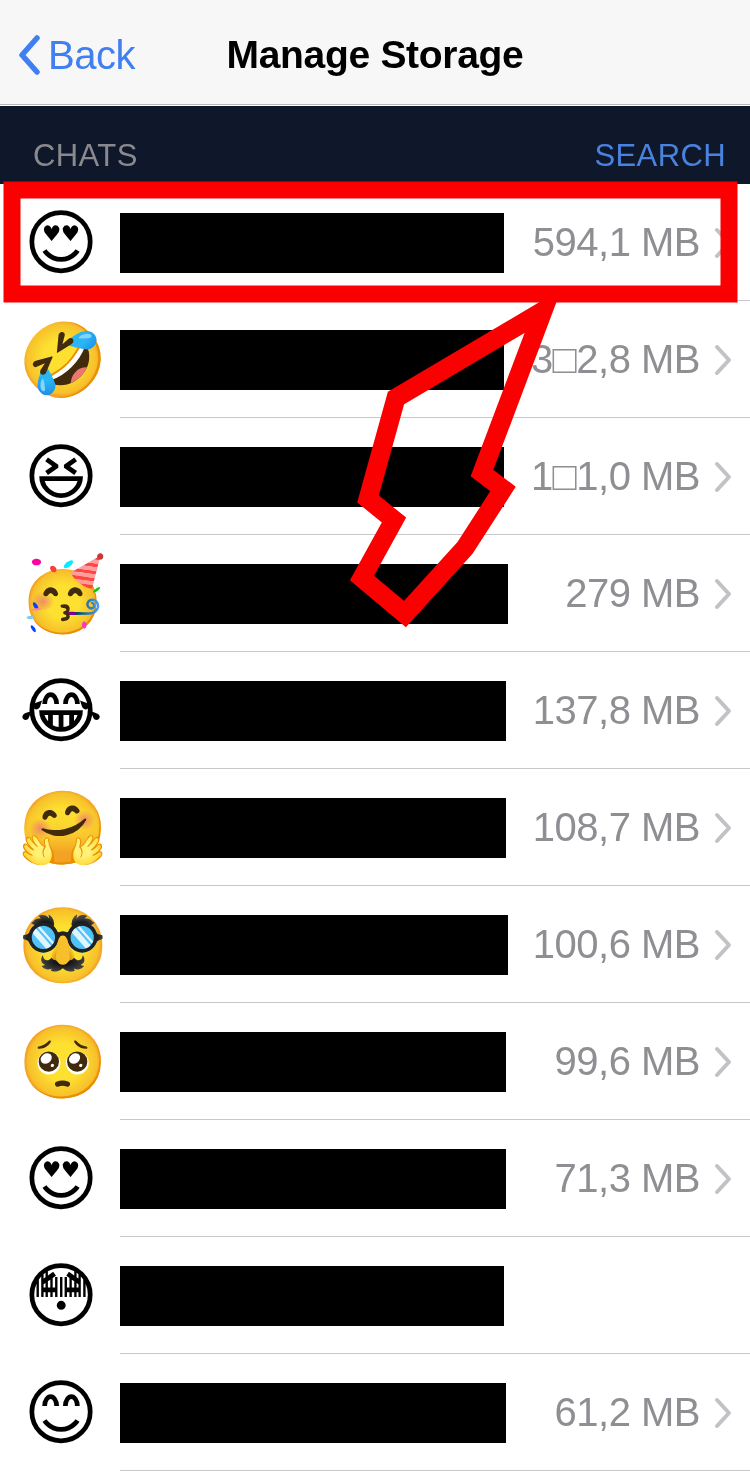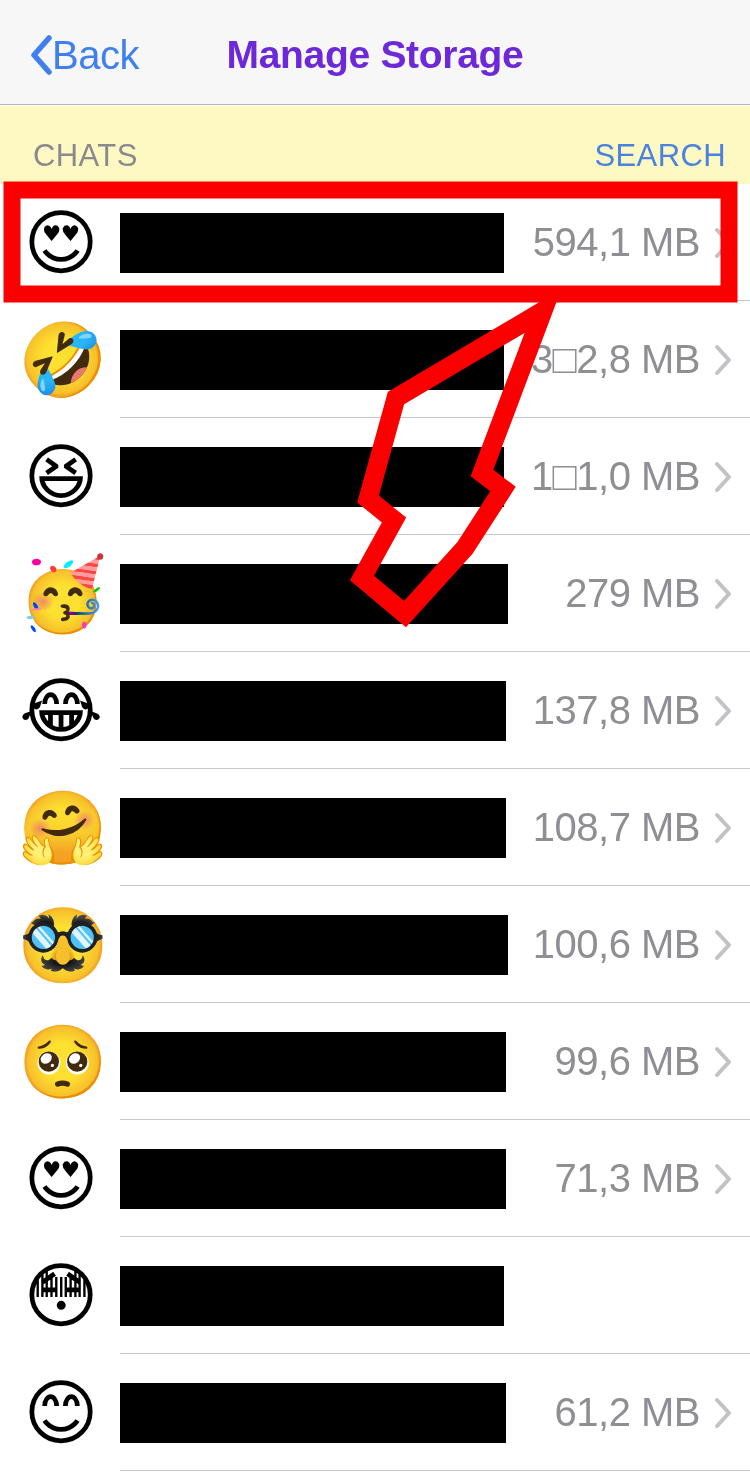--- a/index.html
+++ b/index.html
@@ -26,25 +26,26 @@
     position: absolute;
     top: 0; left: 0;
     width: 750px;
     height: 105px;
     background: #f7f7f7;
     border-bottom: 1px solid #b6b6bb;
   }
 
   .back-button {
     position: absolute;
-    left: 30px;
+    left: 18px;
     top: 26px;
     height: 58px;
     display: flex;
     align-items: center;
+    gap: 8px;
     cursor: pointer;
   }
 
   .back-chevron {
     display: block;
     width: 22px;
     height: 40px;
   }
 
   .back-label {
@@ -55,31 +56,31 @@
   }
 
   .nav-title {
     position: absolute;
     left: 0;
     top: 33px;
     width: 750px;
     text-align: center;
     font-size: 39px;
     font-weight: bold;
-    color: #6d28d9;
+    color: #000000;
     letter-spacing: -0.3px;
   }
 
   
   .section-bar {
     position: absolute;
     top: 106px; left: 0;
     width: 750px;
     height: 78px;
-    background: #fef9c3;
+    background: #0f172a;
   }
 
   .section-title {
     position: absolute;
     left: 33px;
     bottom: 10px;
     font-size: 31px;
     color: #8a8a8e;
     letter-spacing: 0.4px;
   }

